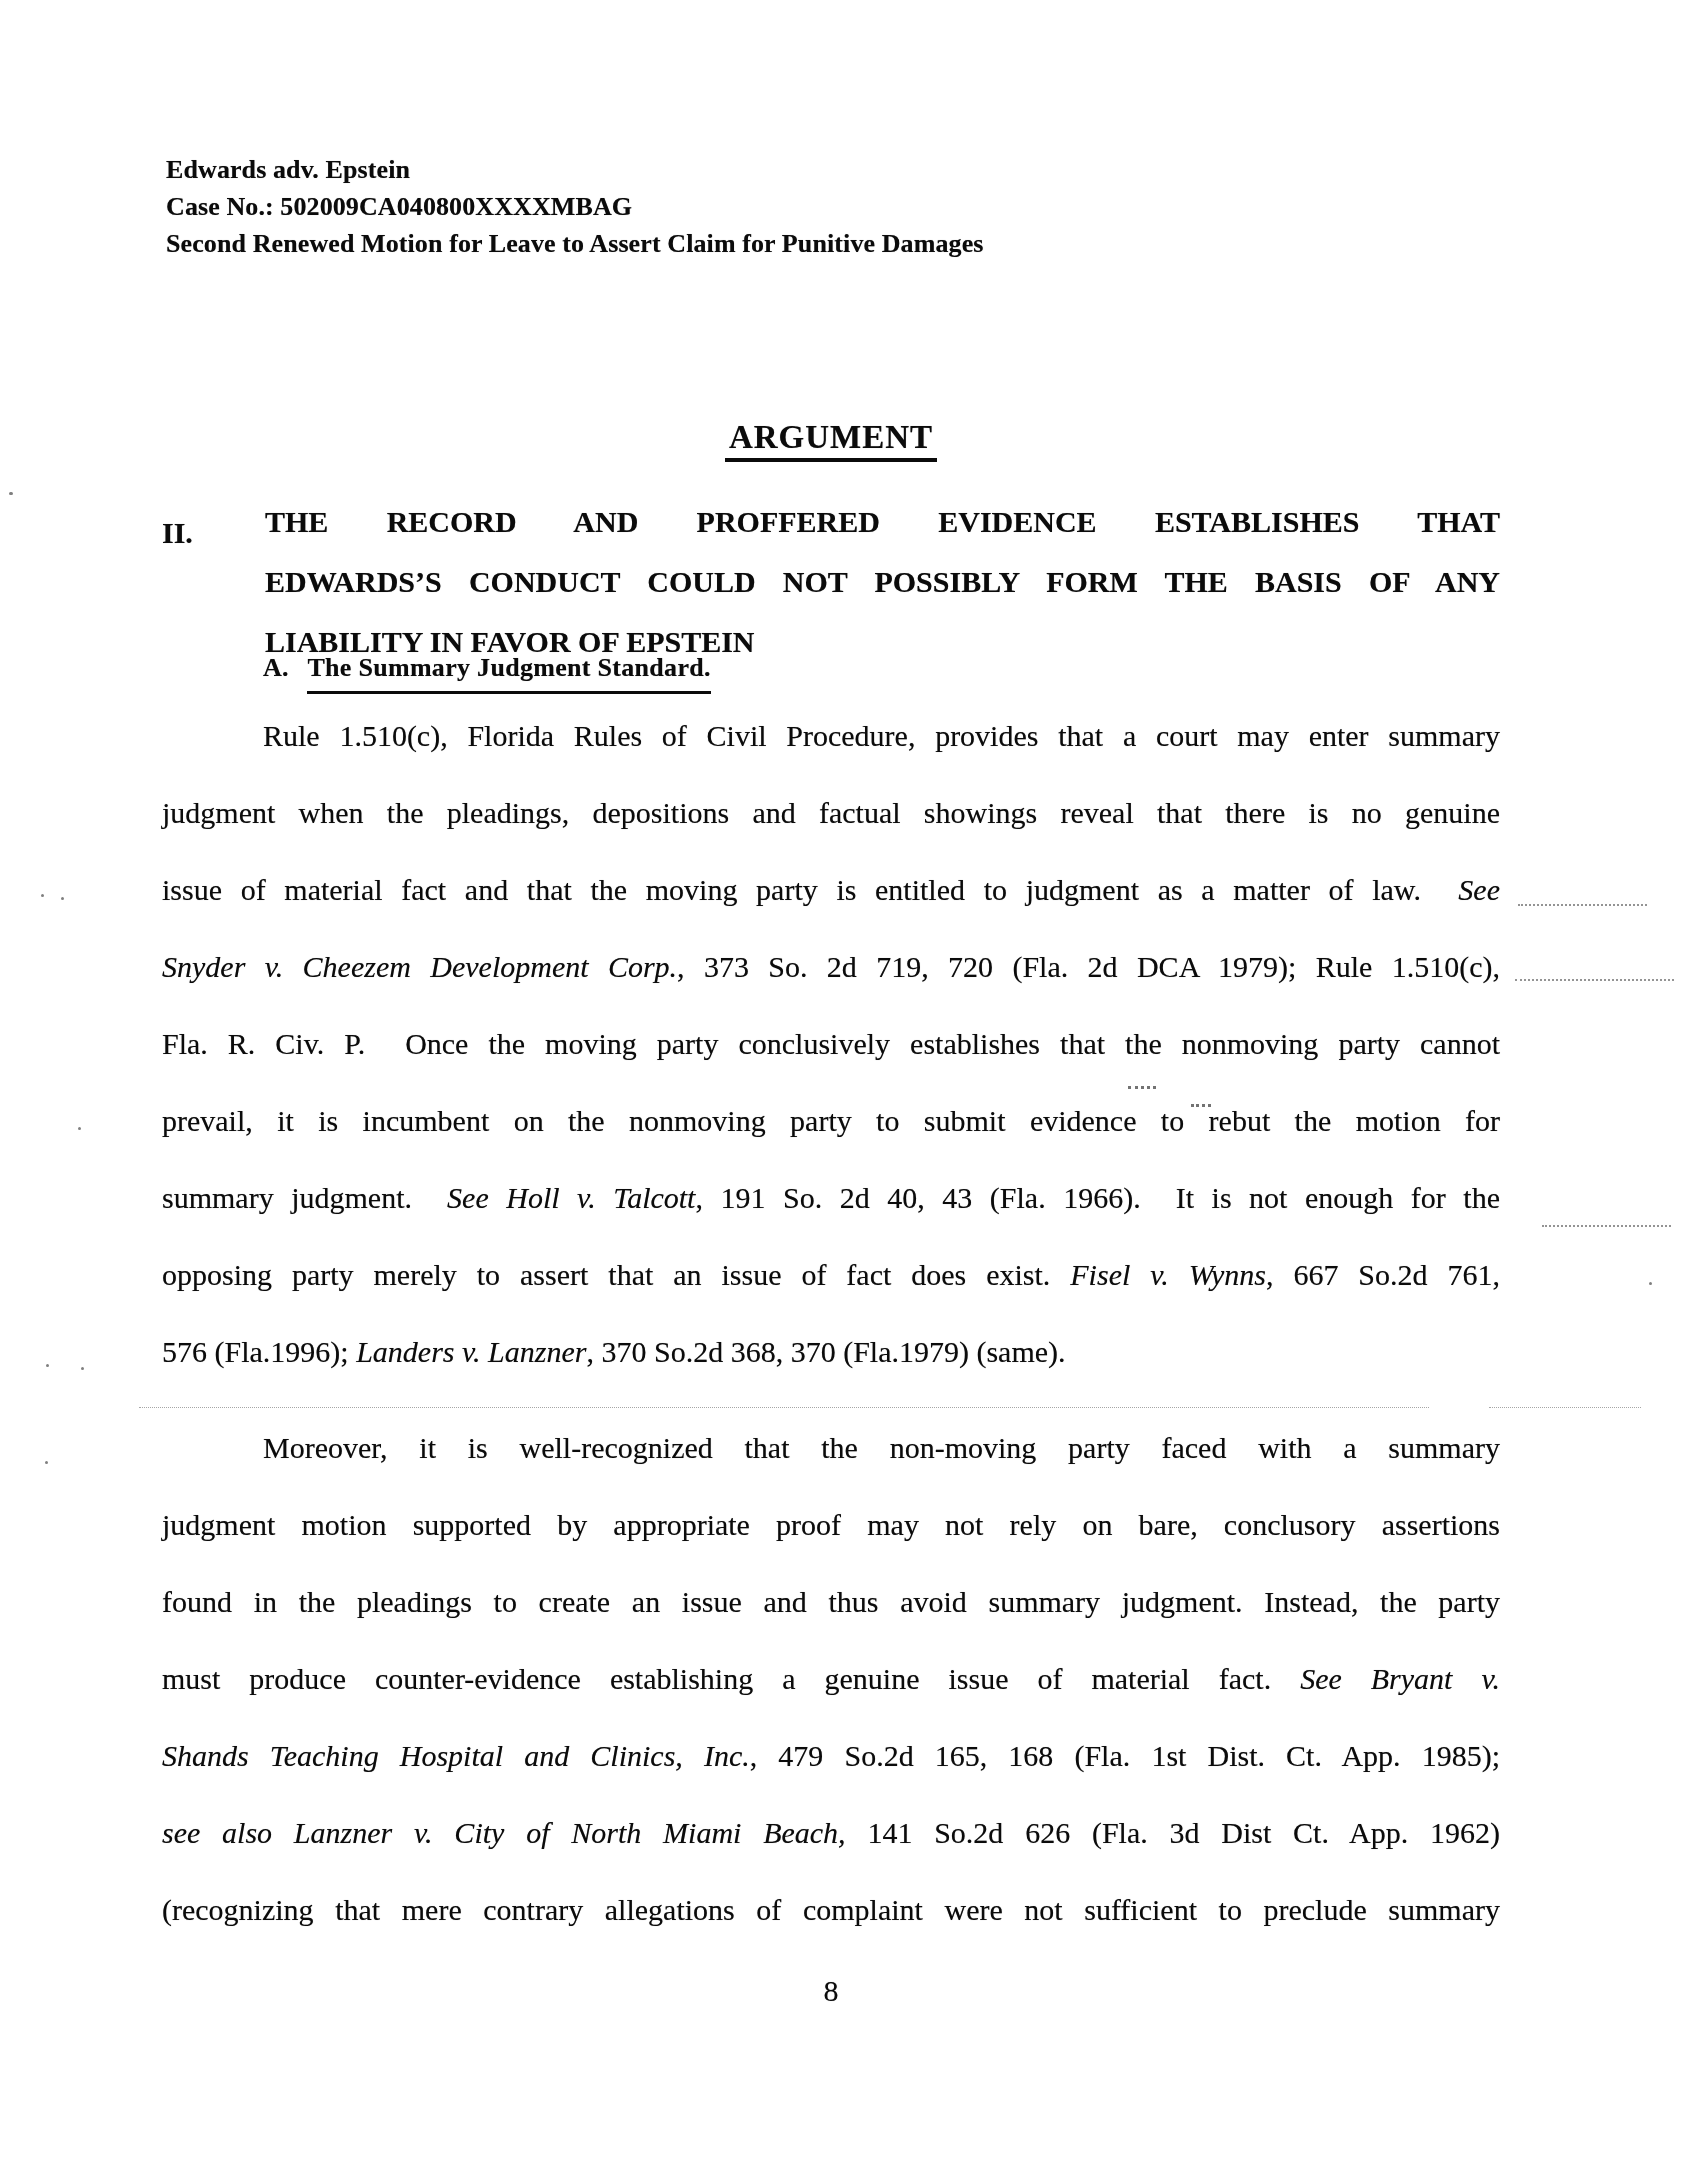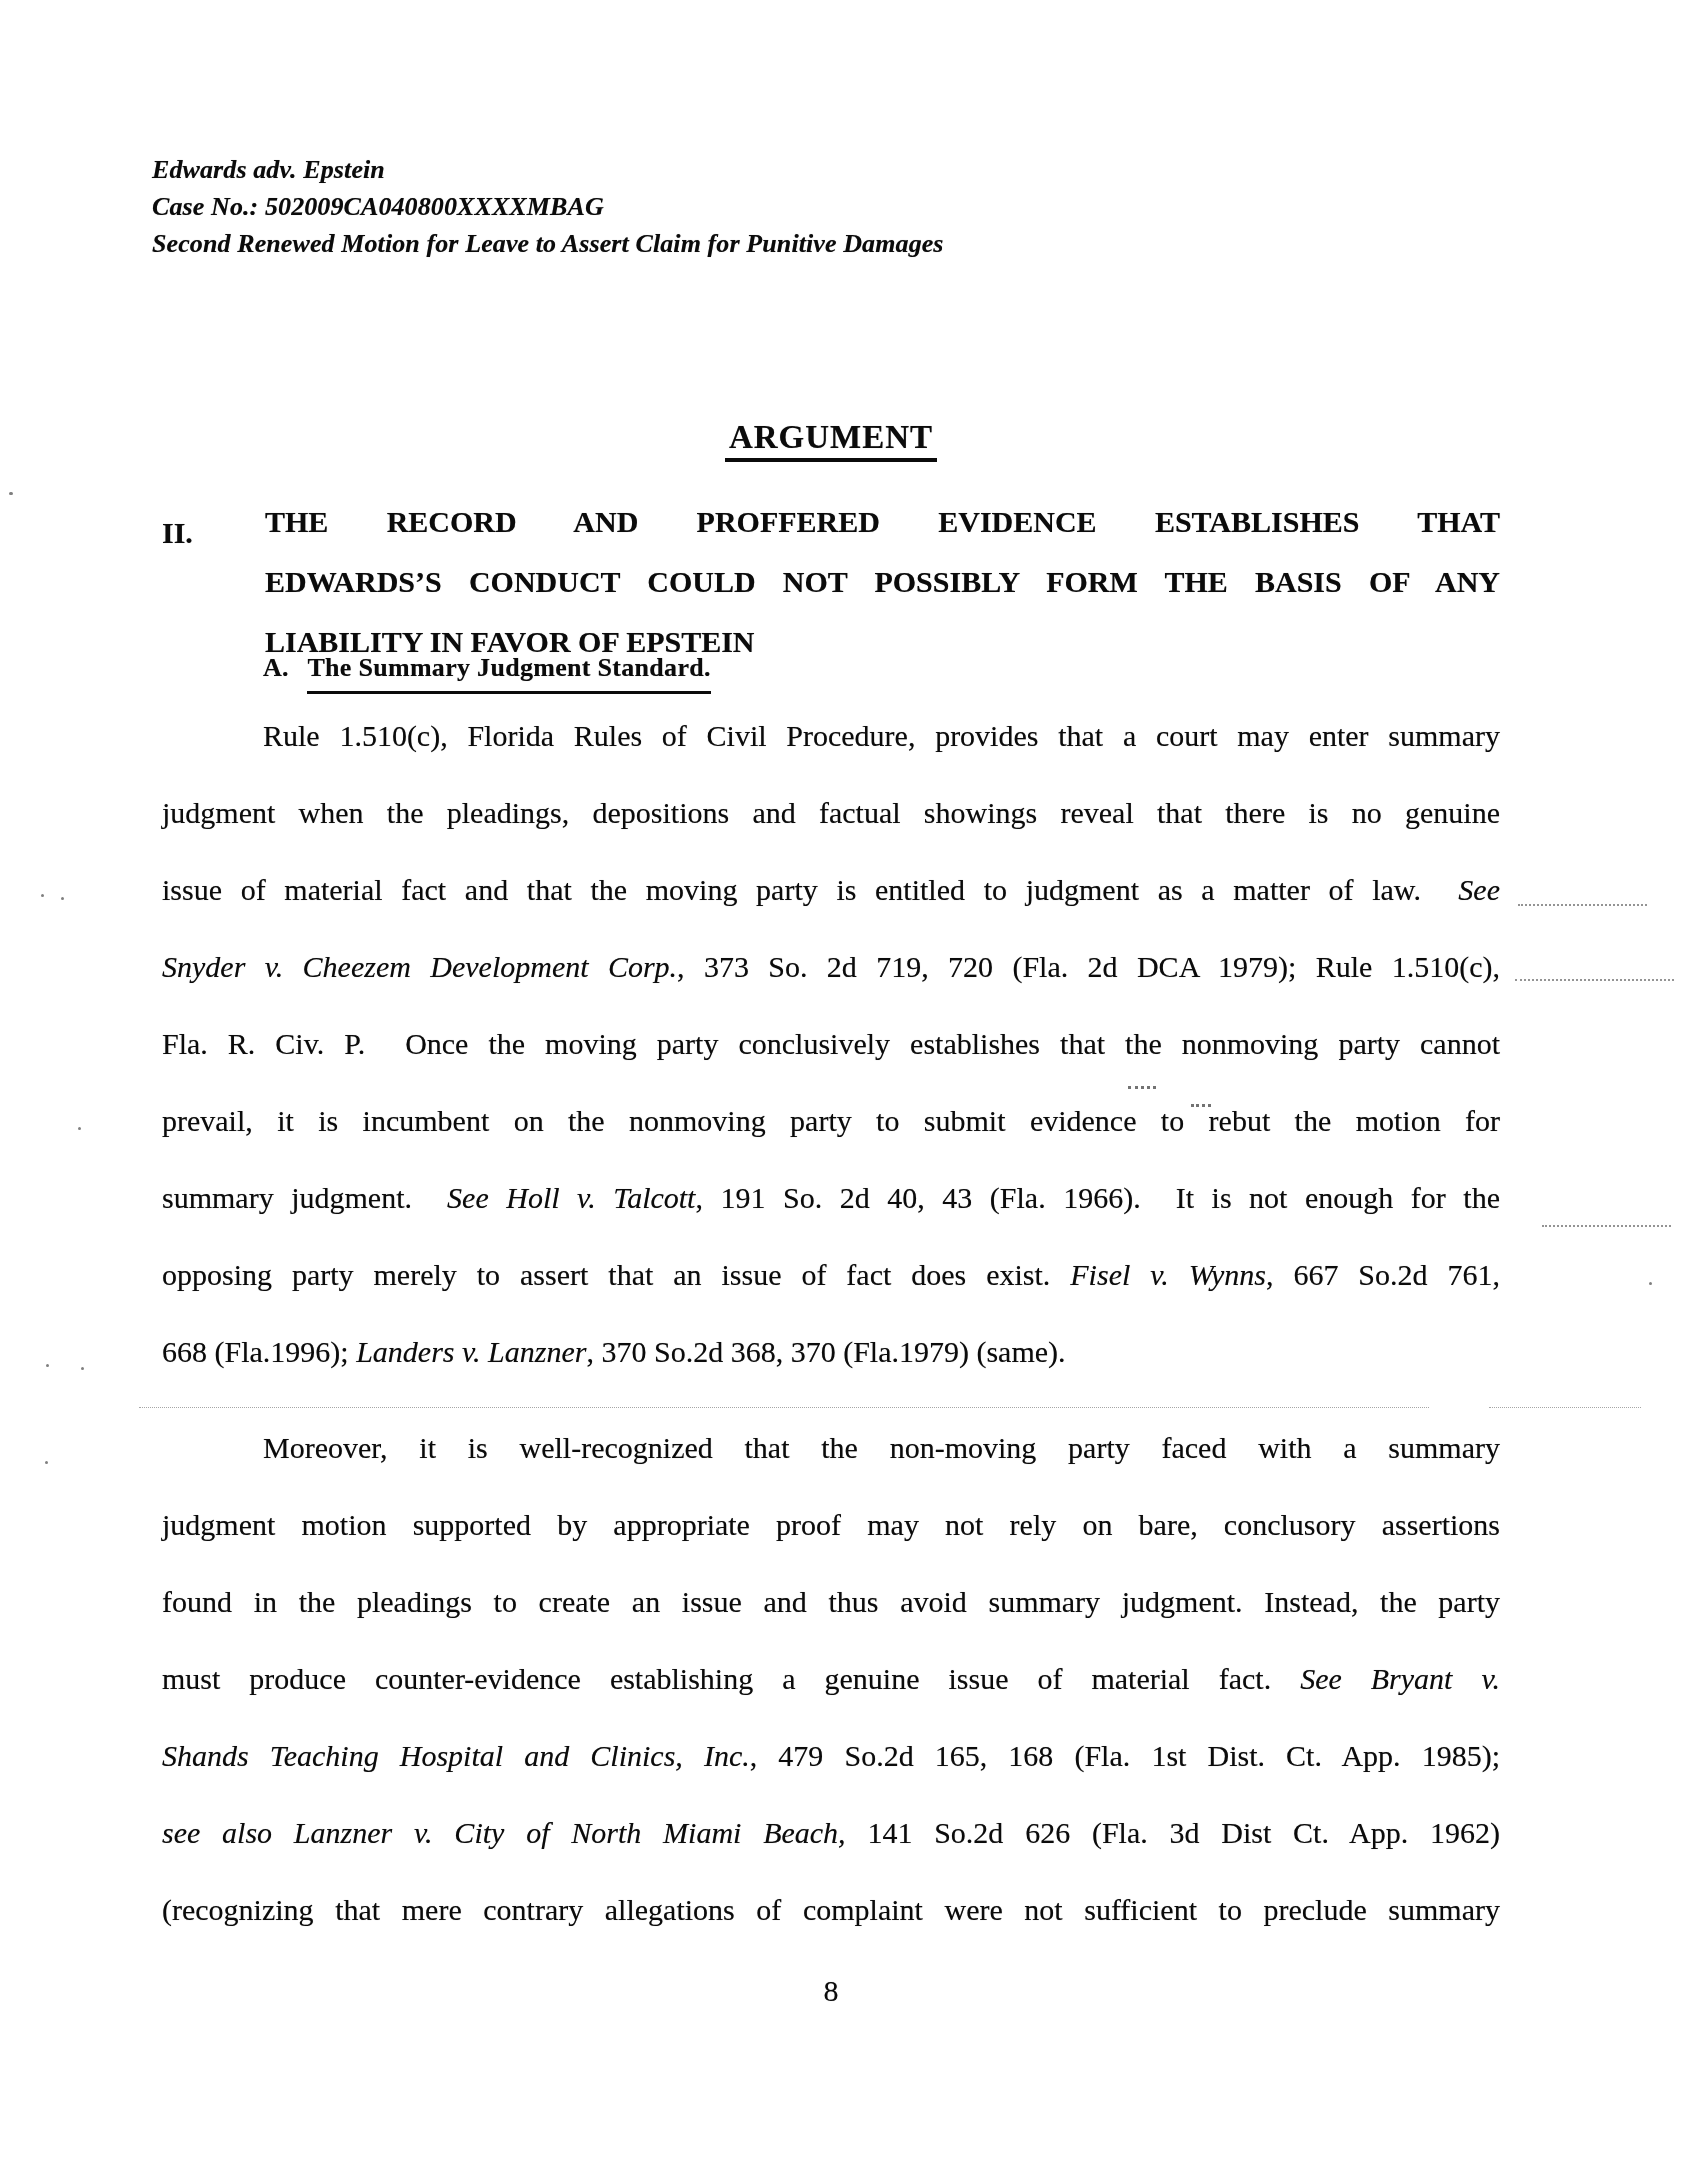--- a/index.html
+++ b/index.html
@@ -10,28 +10,27 @@
     background: #ffffff;
     font-family: "Liberation Serif", "DejaVu Serif", serif;
     color: #0b0b0b;
     overflow: hidden;
     text-shadow: 0 0 0.7px rgba(0,0,0,0.45);
   }
 
   
   .header {
     position: absolute;
-    left: 152px;
+    left: 166px;
     top: 151px;
     font-weight: bold;
     font-size: 26px;
     line-height: 37px;
     letter-spacing: 0.1px;
     white-space: nowrap;
-    font-style: italic;
   }
 
   
   .argument {
     position: absolute;
     left: 162px;
     top: 405px;
     width: 1338px;
     text-align: center;
     font-weight: bold;
@@ -152,21 +151,21 @@
 
   <div class="para p1">
       <div class="line indent"><span>Rule 1.510(c), Florida Rules of Civil Procedure, provides that a court may enter summary</span></div>
       <div class="line"><span>judgment when the pleadings, depositions and factual showings reveal that there is no genuine</span></div>
       <div class="line"><span>issue of material fact and that the moving party is entitled to judgment as a matter of law.&nbsp; </span><span class="it">See</span></div>
       <div class="line"><span class="it">Snyder v. Cheezem Development Corp.</span><span>, 373 So. 2d 719, 720 (Fla. 2d DCA 1979); Rule 1.510(c),</span></div>
       <div class="line"><span>Fla. R. Civ. P.&nbsp; Once the moving party conclusively establishes that the nonmoving party cannot</span></div>
       <div class="line"><span>prevail, it is incumbent on the nonmoving party to submit evidence to rebut the motion for</span></div>
       <div class="line"><span>summary judgment.&nbsp; </span><span class="it">See Holl v. Talcott</span><span>, 191 So. 2d 40, 43 (Fla. 1966).&nbsp; It is not enough for the</span></div>
       <div class="line"><span>opposing party merely to assert that an issue of fact does exist. </span><span class="it">Fisel v. Wynns</span><span>, 667 So.2d 761,</span></div>
-      <div class="line flush"><span>668 (Fla.1996); </span><span class="it">Landers v. Lanzner</span><span>, 370 So.2d 368, 370 (Fla.1979) (same).</span></div>
+      <div class="line flush"><span>576 (Fla.1996); </span><span class="it">Landers v. Lanzner</span><span>, 370 So.2d 368, 370 (Fla.1979) (same).</span></div>
     </div>
 
   <div class="para p2">
       <div class="line indent"><span>Moreover, it is well-recognized that the non-moving party faced with a summary</span></div>
       <div class="line"><span>judgment motion supported by appropriate proof may not rely on bare, conclusory assertions</span></div>
       <div class="line"><span>found in the pleadings to create an issue and thus avoid summary judgment. Instead, the party</span></div>
       <div class="line"><span>must produce counter-evidence establishing a genuine issue of material fact. </span><span class="it">See Bryant v.</span></div>
       <div class="line"><span class="it">Shands Teaching Hospital and Clinics, Inc.</span><span>, 479 So.2d 165, 168 (Fla. 1st Dist. Ct. App. 1985);</span></div>
       <div class="line"><span class="it">see also Lanzner v. City of North Miami Beach,</span><span> 141 So.2d 626 (Fla. 3d Dist Ct. App. 1962)</span></div>
       <div class="line"><span>(recognizing that mere contrary allegations of complaint were not sufficient to preclude summary</span></div>

